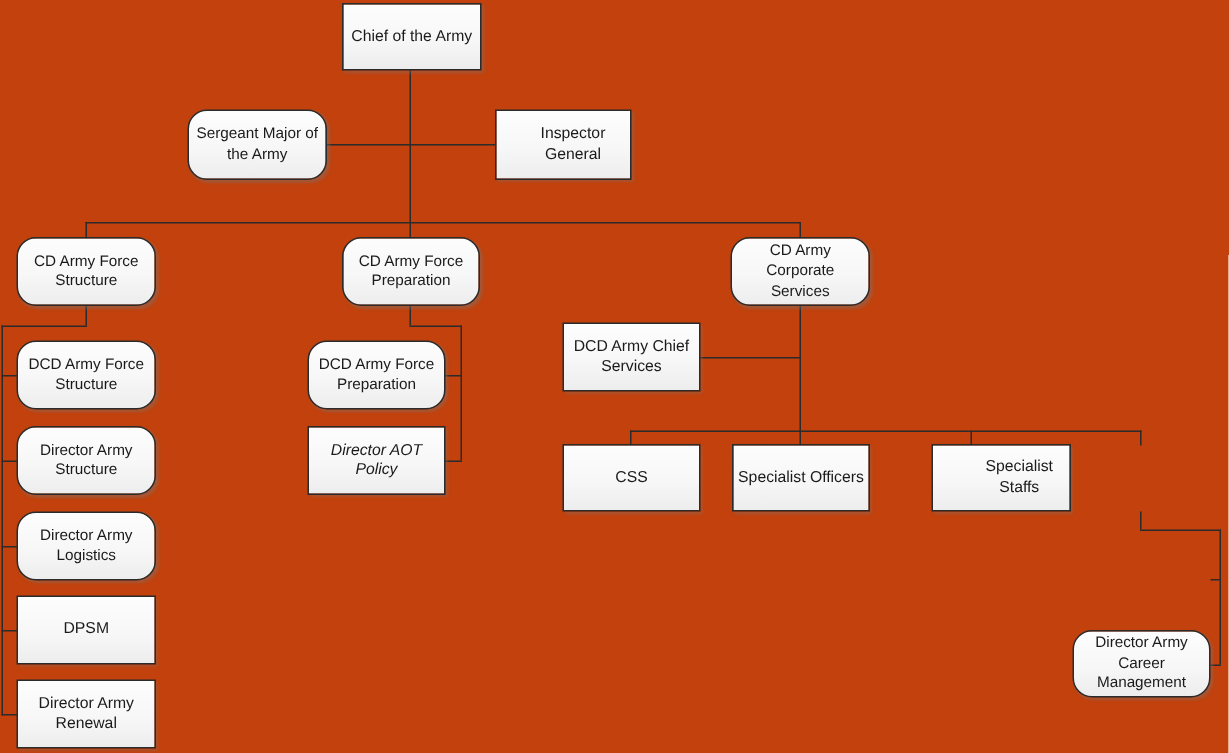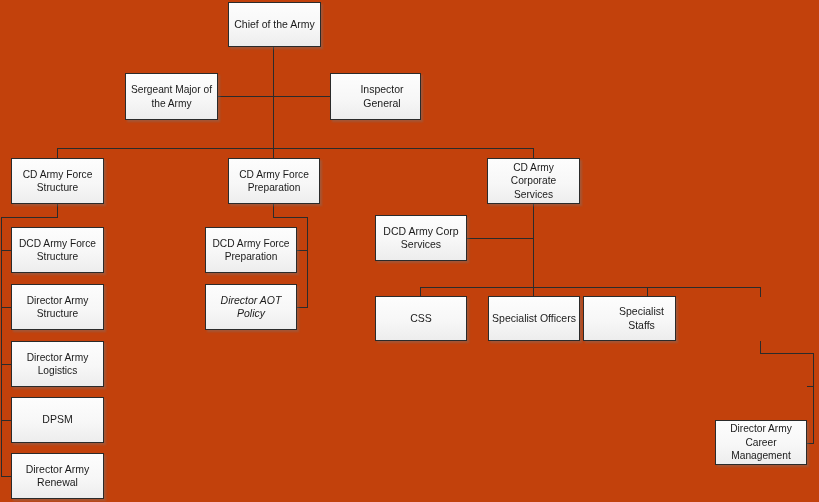--- a/index.html
+++ b/index.html
@@ -31,20 +31,21 @@
     color: #1a1a1a;
     font-size: 10.5px;
     line-height: 13.5px;
     font-family: "Liberation Sans", sans-serif;
     padding: 0 2px;
     white-space: pre-line;
     z-index: 3;
   }
   .node.tight {
     font-size: 10.2px;
+    border-radius: 13px;
   }
   .conn {
     position: absolute;
     background: #2b2b2b;
     z-index: 1;
   }
   .conn.h { height: 1.2px; }
   .conn.v { width: 1.2px; }
 </style>
 </head>
@@ -98,20 +99,20 @@
     <div class="node tight" style="left: 11px; top: 284px; width: 93px; height: 46px; color: rgb(26, 26, 26);">Director Army
 Structure</div>
     <div class="node tight" style="left: 11px; top: 341px; width: 93px; height: 46px; color: rgb(26, 26, 26);">Director Army
 Logistics</div>
     <div class="node" style="left: 11px; top: 397px; width: 93px; height: 46px; color: rgb(26, 26, 26);">DPSM</div>
     <div class="node" style="left: 11px; top: 453px; width: 93px; height: 46px; color: rgb(26, 26, 26);">Director Army
 Renewal</div>
     <div class="node tight" style="left: 205px; top: 227px; width: 92px; height: 46px; color: rgb(26, 26, 26);">DCD Army Force
 Preparation</div>
     <div class="node" style="left: 205px; top: 284px; width: 92px; height: 46px; color: rgb(26, 26, 26); font-style: italic;">Director AOT Policy</div>
-    <div class="node" style="left: 375px; top: 215px; width: 92px; height: 46px; color: rgb(26, 26, 26);">DCD Army Corp
+    <div class="node" style="left: 375px; top: 215px; width: 92px; height: 46px; color: rgb(26, 26, 26);">DCD Army Chief
 Services</div>
     <div class="node" style="left: 375px; top: 296px; width: 92px; height: 45px; color: rgb(26, 26, 26);">CSS</div>
     <div class="node" style="left: 488px; top: 296px; width: 92px; height: 45px; color: rgb(26, 26, 26);">Specialist Officers</div>
-    <div class="node" style="left: 583px; top: 296px; width: 93px; height: 45px; color: rgb(26, 26, 26); padding-left: 26px;">Specialist Staffs</div>
+    <div class="node" style="left: 621px; top: 296px; width: 93px; height: 45px; color: rgb(26, 26, 26); padding-left: 26px;">Specialist Staffs</div>
     <div class="node tight" style="left: 715px; top: 420px; width: 92px; height: 45px; color: rgb(26, 26, 26);">Director Army
 Career Management</div>
   </div>
 
 </body></html>

